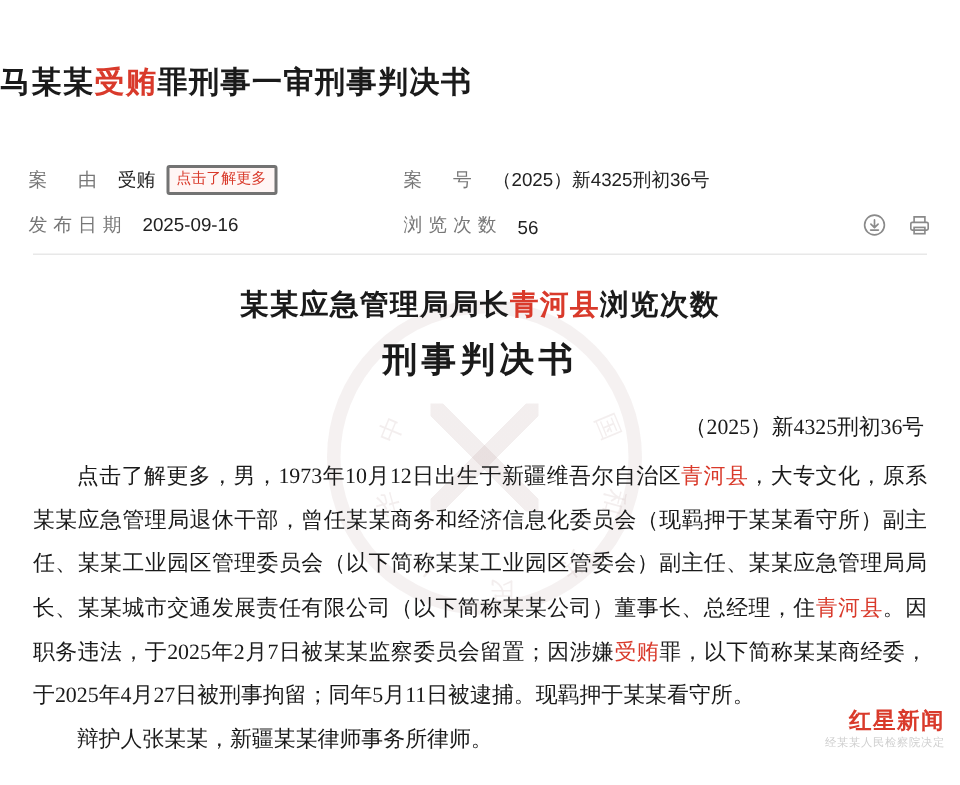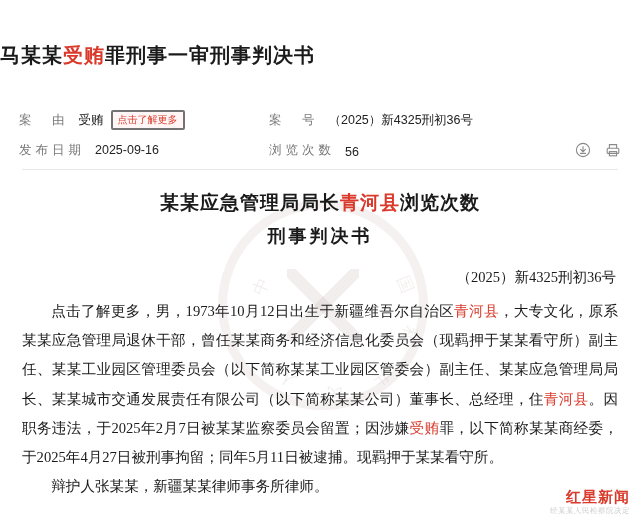--- a/index.html
+++ b/index.html
@@ -157,21 +157,21 @@
     font-size: 19px;
     font-weight: bold;
     margin-top: 20px;
     letter-spacing: 1px;
   }
   .court-name .hl {
     color: #d93a2b;
   }
   .doc-type {
     text-align: center;
-    font-size: 18px;
+    font-size: 23px;
     font-weight: bold;
     margin-top: 8px;
     letter-spacing: 3px;
   }
   .case-no {
     text-align: right;
     font-size: 14.5px;
     margin-top: 20px;
     padding-right: 24px;
   }
@@ -192,21 +192,21 @@
     text-indent: 2em;
   }
   .hl {
     color: #d93a2b;
   }
 
   
   .logo {
     position: absolute;
     right: 10px;
-    bottom: 8px;
+    bottom: 24px;
     z-index: 5;
     text-align: right;
     line-height: 1.1;
   }
   .logo-main {
     color: #d93a2b;
     font-size: 15px;
     font-weight: bold;
     letter-spacing: 1px;
     font-family: "Liberation Sans", sans-serif;

